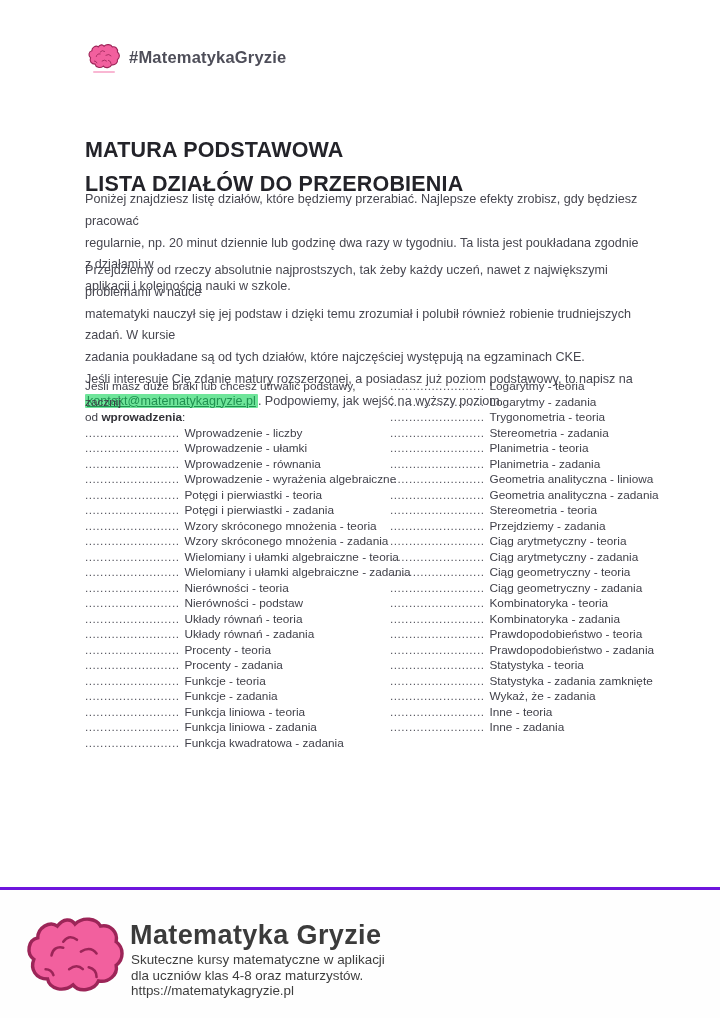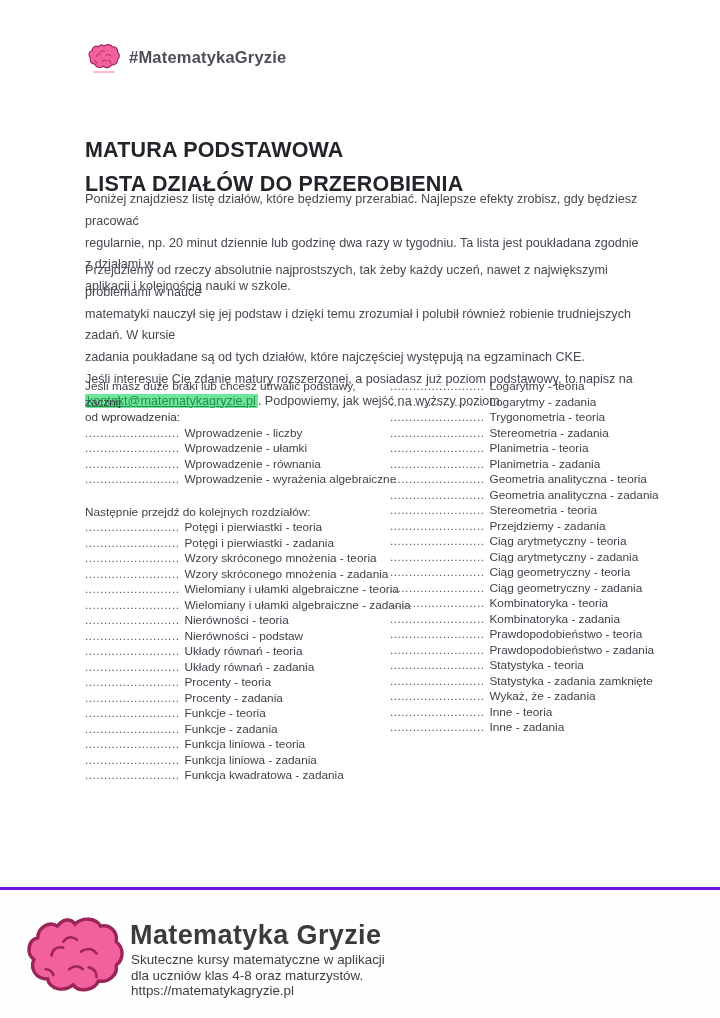--- a/index.html
+++ b/index.html
@@ -22,21 +22,21 @@
   .email-link{
     background:var(--highlight-green,#6fe59a);
     color:var(--email-text-green,#29a05c);
     text-decoration:underline;padding:0 2px;border-radius:1px;cursor:pointer;
   }
   
   .col{position:absolute;font-size:11.8px;line-height:15.5px;color:#3f3f48;}
   .col-left{left:85px;top:379px;width:290px;}
   .col-right{left:390px;top:379px;width:260px;}
   .check-intro{white-space:pre-line;margin-bottom:0;}
-  .check-intro b{font-weight:400;color:#333339;}
+  .check-intro b{font-weight:700;color:#333339;}
   .section-header{margin-top:17px;}
   .check-item{white-space:nowrap;}
   .check-item .dots{letter-spacing:.5px;color:#55555e;}
   .check-item .lbl{margin-left:5px;}
   
   .divider{position:absolute;left:0;top:887px;width:720px;height:3px;background:var(--accent-purple,#6e16dd);}
   .footer{position:absolute;left:0;top:890px;width:720px;height:128px;background:#fefefe;}
   .brain-lg{position:absolute;left:26px;top:22px;width:98px;height:84px;}
   .brand{position:absolute;left:130px;top:30px;font-size:27px;font-weight:800;color:#3b3b3b;letter-spacing:.4px;}
   .tagline{position:absolute;left:131px;top:62px;font-size:13.4px;line-height:15.6px;color:#3e3e3e;white-space:pre-line;}
@@ -85,21 +85,20 @@
     <div>
 
         <div class="check-item"><span class="dots">.........................</span><span class="lbl">Wprowadzenie - liczby</span></div>
 
         <div class="check-item"><span class="dots">.........................</span><span class="lbl">Wprowadzenie - ułamki</span></div>
 
         <div class="check-item"><span class="dots">.........................</span><span class="lbl">Wprowadzenie - równania</span></div>
 
         <div class="check-item"><span class="dots">.........................</span><span class="lbl">Wprowadzenie - wyrażenia algebraiczne</span></div>
       </div>
-    <div class="section-header">Następnie przejdź do kolejnych rozdziałów:</div>
     <div>
 
         <div class="check-item"><span class="dots">.........................</span><span class="lbl">Potęgi i pierwiastki - teoria</span></div>
 
         <div class="check-item"><span class="dots">.........................</span><span class="lbl">Potęgi i pierwiastki - zadania</span></div>
 
         <div class="check-item"><span class="dots">.........................</span><span class="lbl">Wzory skróconego mnożenia - teoria</span></div>
 
         <div class="check-item"><span class="dots">.........................</span><span class="lbl">Wzory skróconego mnożenia - zadania</span></div>
 
@@ -139,21 +138,21 @@
       <div class="check-item"><span class="dots">.........................</span><span class="lbl">Logarytmy - zadania</span></div>
 
       <div class="check-item"><span class="dots">.........................</span><span class="lbl">Trygonometria - teoria</span></div>
 
       <div class="check-item"><span class="dots">.........................</span><span class="lbl">Stereometria - zadania</span></div>
 
       <div class="check-item"><span class="dots">.........................</span><span class="lbl">Planimetria - teoria</span></div>
 
       <div class="check-item"><span class="dots">.........................</span><span class="lbl">Planimetria - zadania</span></div>
 
-      <div class="check-item"><span class="dots">.........................</span><span class="lbl">Geometria analityczna - teoria</span></div>
+      <div class="check-item"><span class="dots">.........................</span><span class="lbl">Geometria analityczna - liniowa</span></div>
 
       <div class="check-item"><span class="dots">.........................</span><span class="lbl">Geometria analityczna - zadania</span></div>
 
       <div class="check-item"><span class="dots">.........................</span><span class="lbl">Stereometria - teoria</span></div>
 
       <div class="check-item"><span class="dots">.........................</span><span class="lbl">Przejdziemy - zadania</span></div>
 
       <div class="check-item"><span class="dots">.........................</span><span class="lbl">Ciąg arytmetyczny - teoria</span></div>
 
       <div class="check-item"><span class="dots">.........................</span><span class="lbl">Ciąg arytmetyczny - zadania</span></div>

